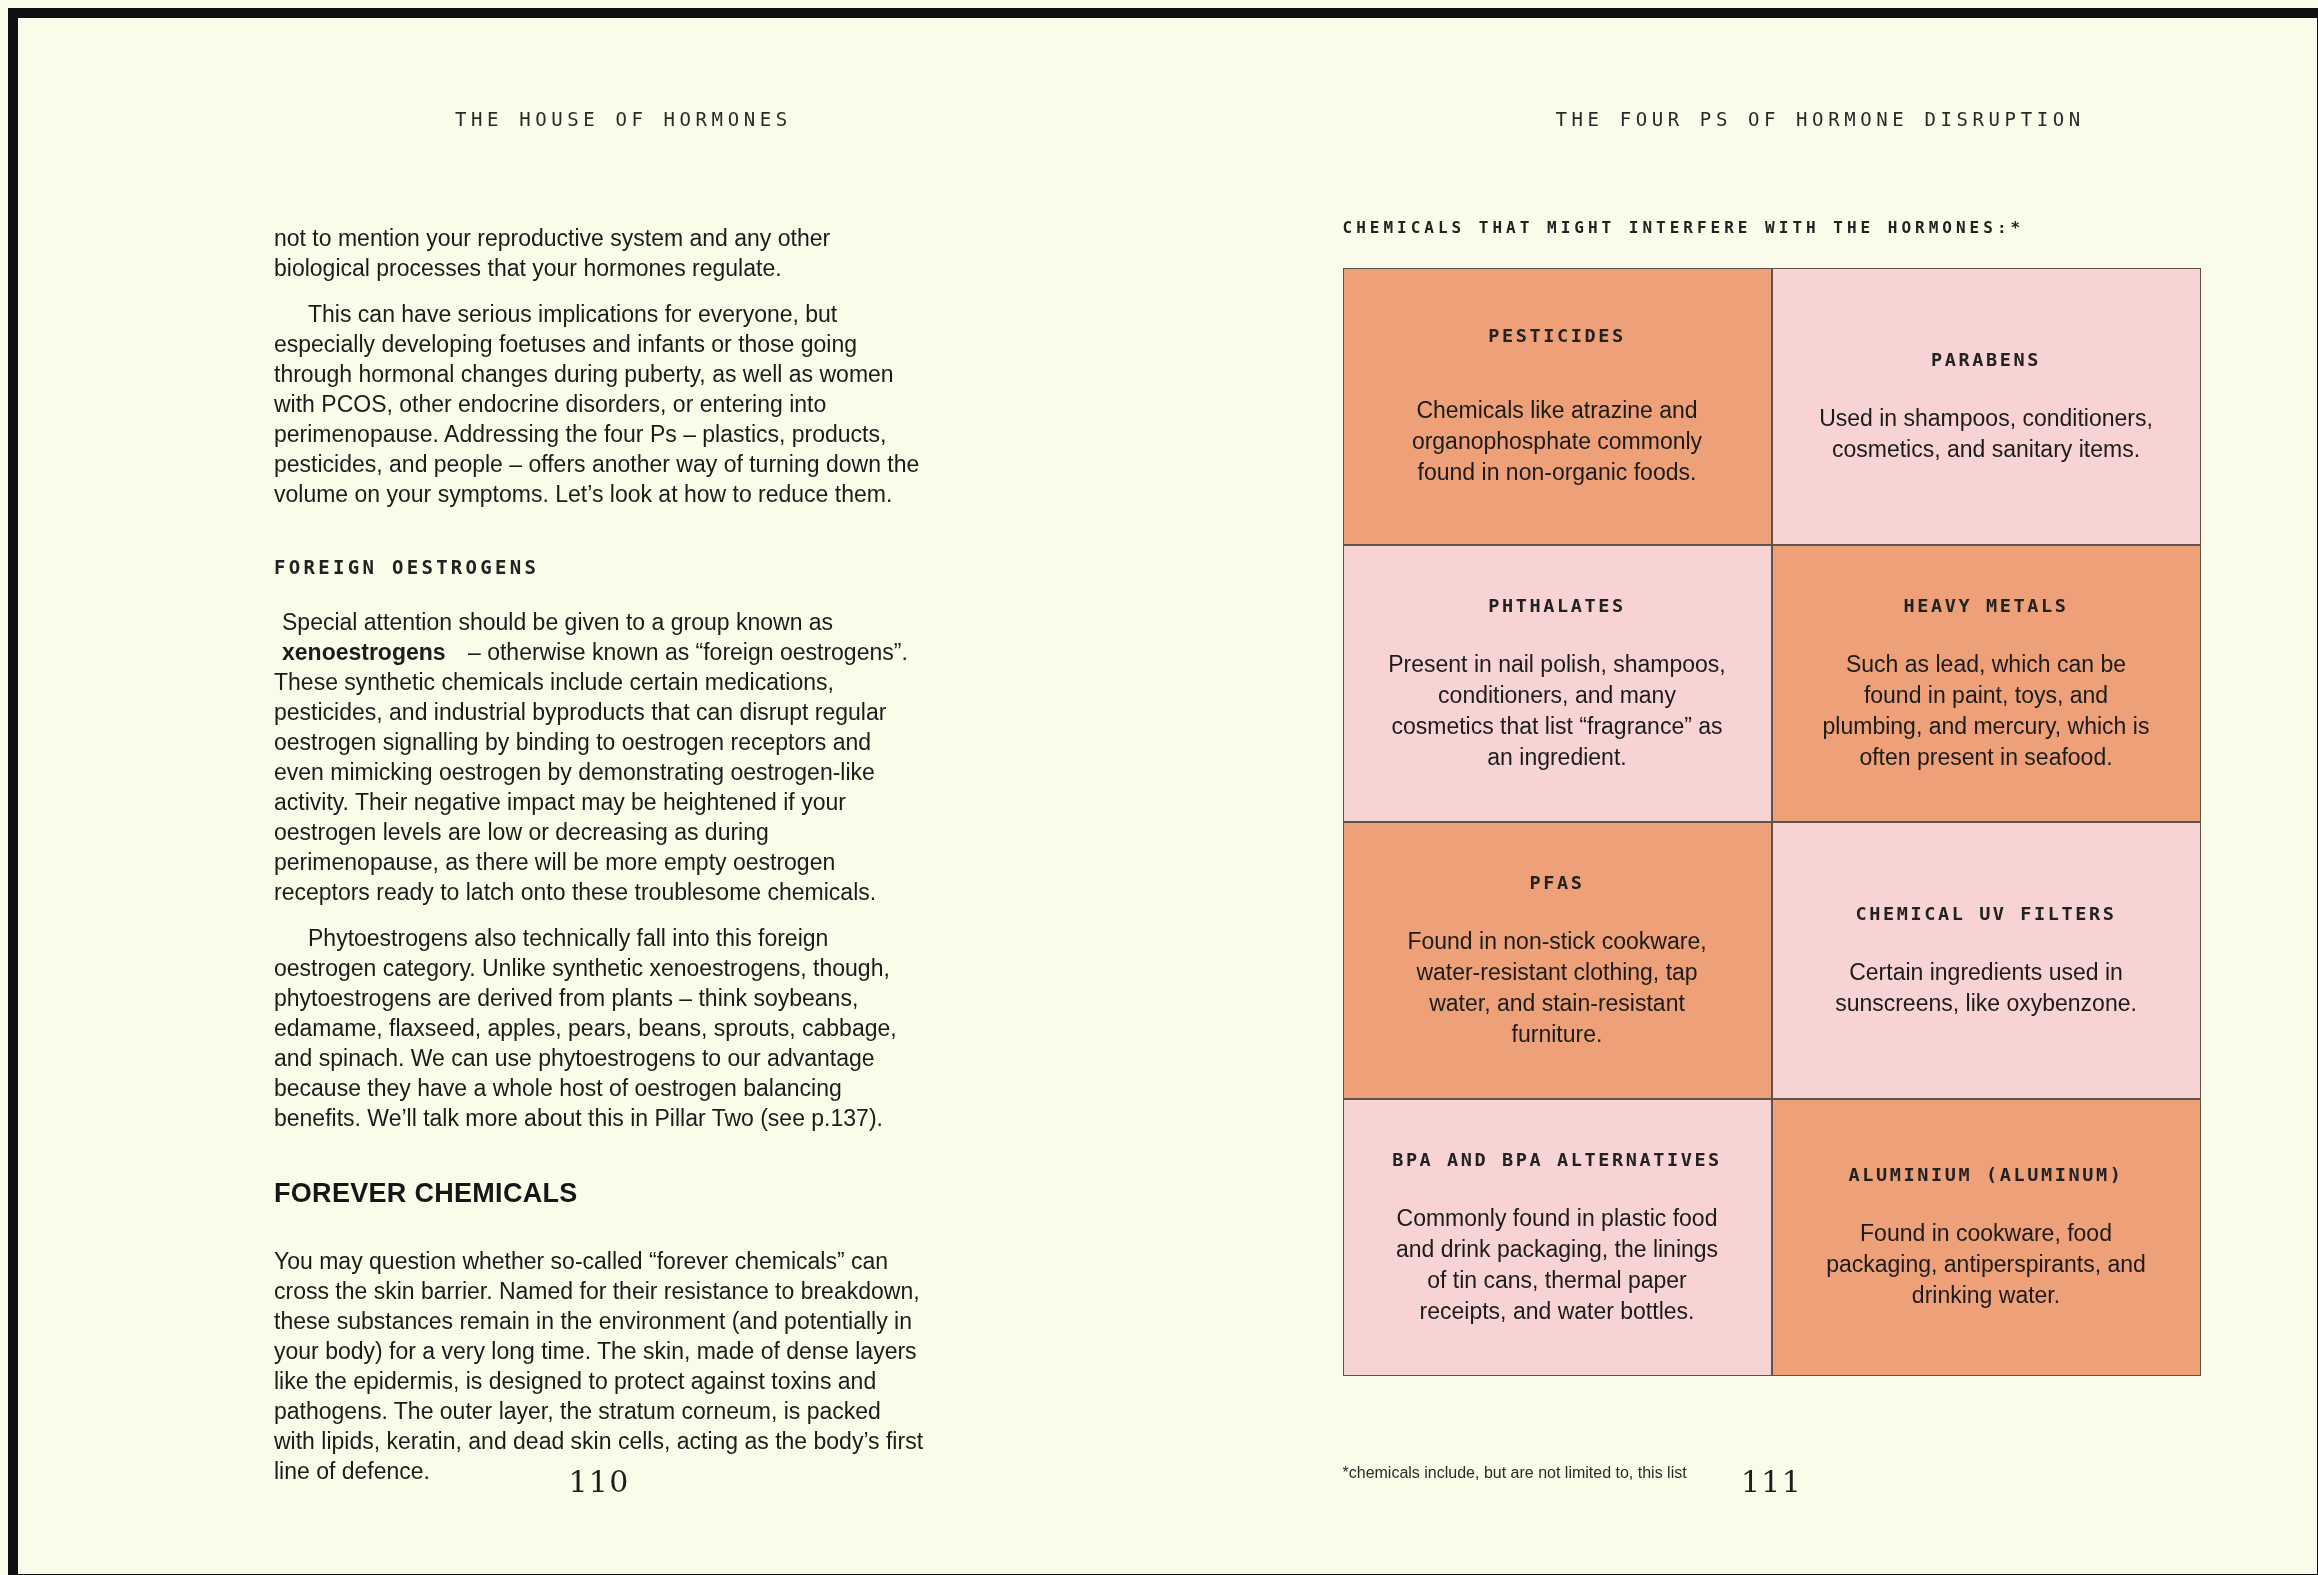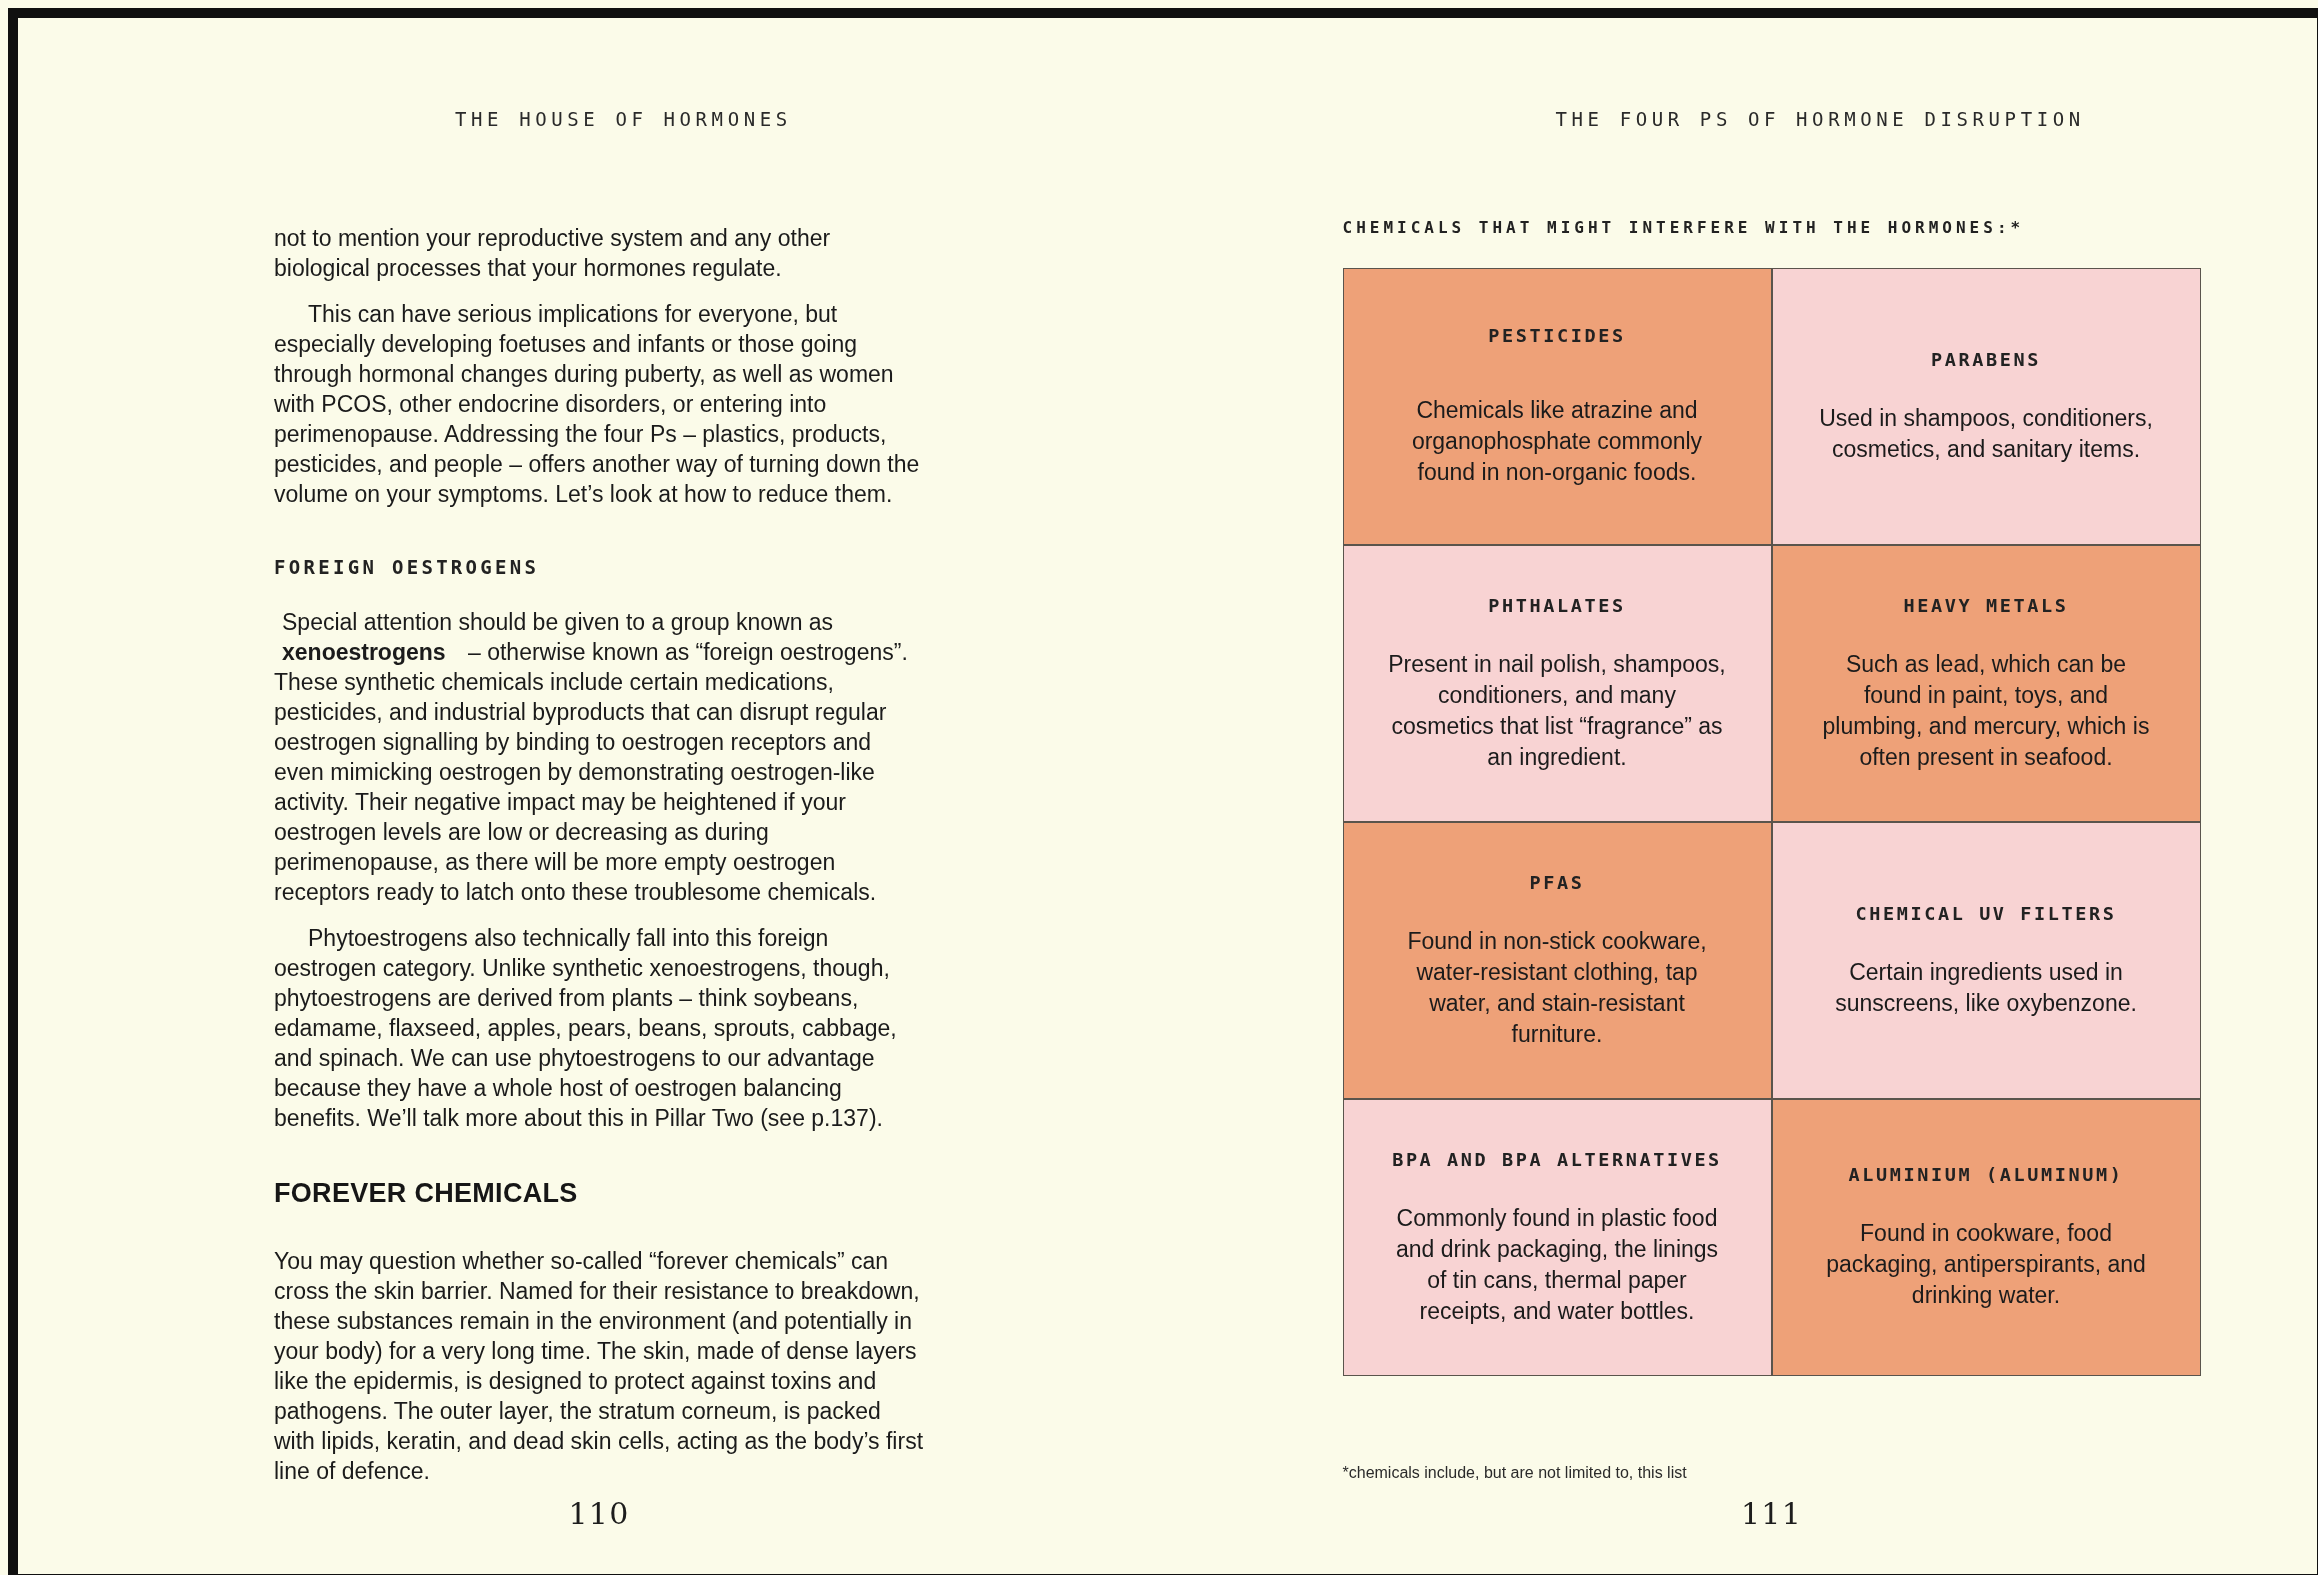--- a/index.html
+++ b/index.html
@@ -33,21 +33,21 @@
   .mono-heading {
     font-family:"DejaVu Sans Mono", monospace;
     font-size:19px; letter-spacing:3.3px; font-weight:700;
     margin:26.5px 0 9.3px 0; color:#222;
   }
   .sans-heading {
     font-size:27px; font-weight:700; letter-spacing:0.3px;
     margin:29px 0 22px 0; color:#161616;
   }
   .folio {
-    position:absolute; top:1454px; width:682px; text-align:center;
+    position:absolute; top:1422px; width:682px; text-align:center;
     font-family:"DejaVu Serif", serif; font-size:30px; color:#1d1d1d;
     letter-spacing:1.3px;
   }
   .page-left .folio { left:224px; }
   .page-right .folio { left:167px; width:874px; }
 
   
   .grid-title {
     position:absolute; left:167px; top:176px;
     font-family:"DejaVu Sans Mono", monospace;

